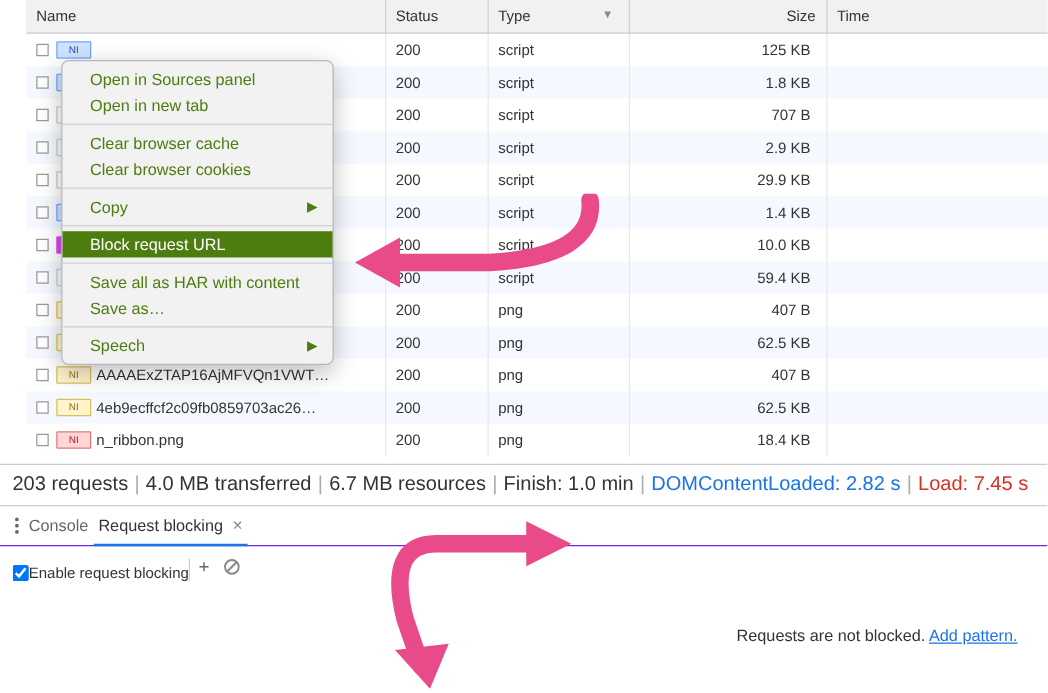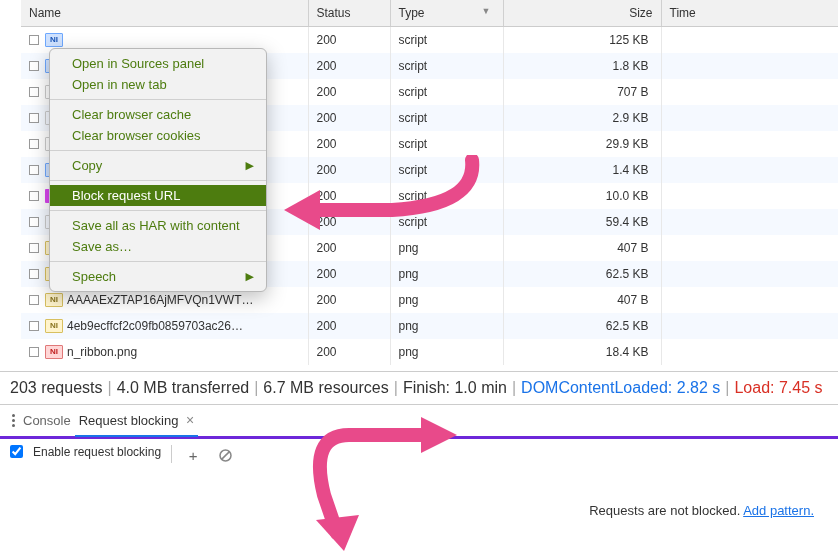--- a/index.html
+++ b/index.html
@@ -17,21 +17,21 @@
 
 .sort-indicator { float: right; font-size: 9px; color: #888; margin-right: 4px; }
 
 .data-row td { padding: 5px 8px; border-right: 1px solid #e8e8e8; font-size: 12px; height: 26px; }
 .data-row:nth-child(even) { background: #f5f9ff; }
 .data-row:nth-child(odd) { background: #fff; }
 .data-row td.size-cell { text-align: right; padding-right: 12px; }
 
 .name-cell { display: flex; align-items: center; gap: 4px; }
 .checkbox { width: 10px; height: 10px; border: 1px solid #999; background: #fff; flex-shrink: 0; margin-right: 2px; }
-.row-icon { width: 18px; height: 14px; display: flex; align-items: center; justify-content: center; font-size: 8px; font-weight: 700; flex-shrink: 0; border-radius: 1px; }
+.row-icon { width: 28px; height: 14px; display: flex; align-items: center; justify-content: center; font-size: 8px; font-weight: 400; flex-shrink: 0; border-radius: 1px; }
 .icon-blue { background: #cfe2ff; border: 1px solid #6ea8fe; color: #1a56b8; }
 .icon-green { background: #fdba74; border: 6px solid #d946ef; color: #2a7a3a; }
 .icon-yellow { background: #fff4cc; border: 1px solid #d8c060; color: #8a7520; }
 .icon-red { background: #ffd6d6; border: 1px solid #e07878; color: #c02020; }
 .icon-plain { border: 1px solid #ccc; color: #888; }
 .name-text { white-space: nowrap; overflow: hidden; text-overflow: ellipsis; }
 
 
 .context-menu { position: absolute; top: 48px; left: 49px; width: 218px; background: #f2f2f2; border: 1px solid #b8b8b8; border-radius: 6px; box-shadow: 0 6px 20px rgba(0,0,0,0.25); padding: 4px 0; z-index: 100; }
 .menu-item { padding: 3px 20px 3px 22px; font-size: 13px; color: #4d7c0f; cursor: default; position: relative; }
@@ -47,21 +47,21 @@
 
 
 .drawer-tabs { border-top: 1px solid #ccc; display: flex; align-items: center; padding: 0 8px; height: 32px; }
 .kebab { display: flex; flex-direction: column; gap: 2px; padding: 4px; }
 .kebab span { width: 3px; height: 3px; background: #666; border-radius: 50%; }
 .tab { font-size: 13px; color: #666; padding: 7px 4px; cursor: default; }
 .tab.active { color: #333; border-bottom: 2px solid #1a73e8; margin-bottom: -1px; }
 .tab-close { color: #888; margin-left: 4px; font-size: 14px; }
 
 
-.blocking-bar { border-top: 3px solid #6d28d9; display: flex; align-items: flex-start; padding: 6px 10px; gap: 10px; }
+.blocking-bar { border-top: 1px solid #6d28d9; display: flex; align-items: flex-end; padding: 6px 10px; gap: 0; }
 .cb-real { width: 13px; height: 13px; }
 .blocking-label { font-size: 12px; color: #333; }
 .tb-btn { width: 22px; height: 22px; display: flex; align-items: center; justify-content: center; color: #666; font-size: 15px; cursor: default; }
 
 
 .empty-state { padding: 30px 24px; text-align: right; font-size: 13px; color: #333; }
 .empty-state a { color: #1a73e8; text-decoration: underline; cursor: pointer; }
 
 
 .arrow1 { position: absolute; top: 155px; left: 272px; z-index: 200; pointer-events: none; }

